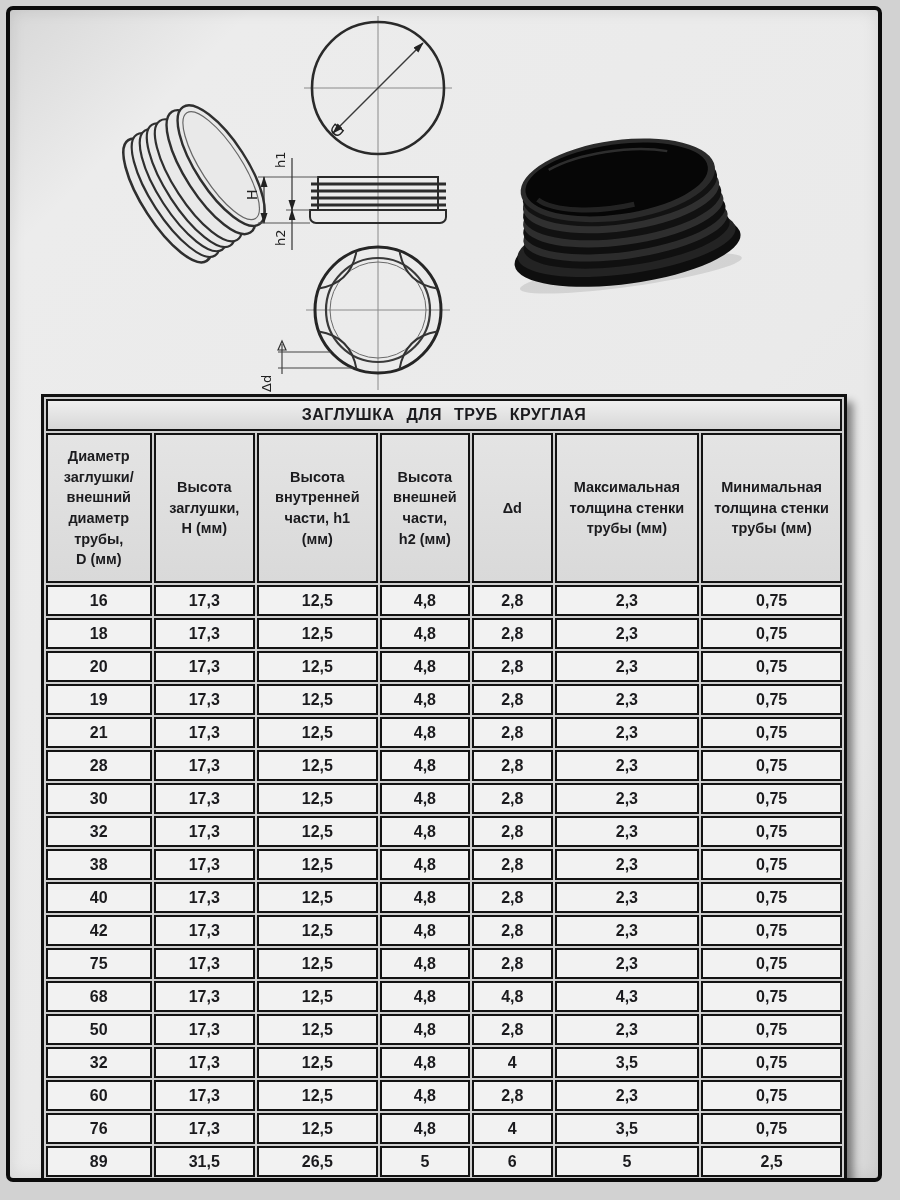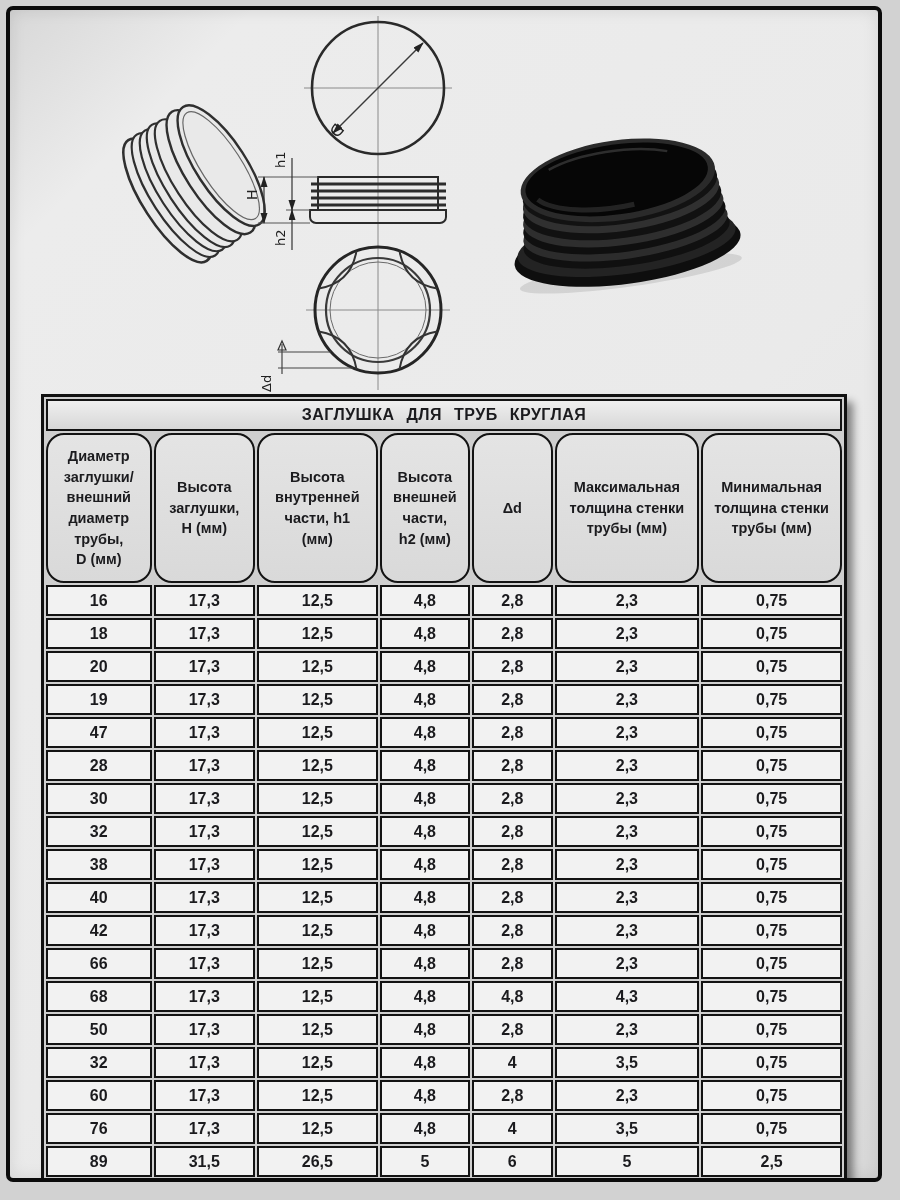--- a/index.html
+++ b/index.html
@@ -39,21 +39,20 @@
     height:26px;
     background:linear-gradient(#efefef,#d7d7d7);
     font-size:16px;font-weight:bold;letter-spacing:.5px;word-spacing:7px;margin-left:24px;
   }
   tr.hdr-row th{
     height:146px;
     background:linear-gradient(#e4e4e4,#d9d9d9);
     font-size:14.5px;font-weight:bold;line-height:1.42;
     white-space:pre-line;
     padding:0 10px;
-    border-radius:18px;
   }
   tbody td{
     height:25px;background:#f2f2f2;
     font-size:16px;font-weight:bold;
   }
 </style>
 </head>
 <body>
 
 <div class="page">
@@ -225,21 +224,21 @@
           <tr>
             <td>19</td>
             <td>17,3</td>
             <td>12,5</td>
             <td>4,8</td>
             <td>2,8</td>
             <td>2,3</td>
             <td>0,75</td>
           </tr>
           <tr>
-            <td>47</td>
+            <td>21</td>
             <td>17,3</td>
             <td>12,5</td>
             <td>4,8</td>
             <td>2,8</td>
             <td>2,3</td>
             <td>0,75</td>
           </tr>
           <tr>
             <td>28</td>
             <td>17,3</td>
@@ -288,21 +287,21 @@
           <tr>
             <td>42</td>
             <td>17,3</td>
             <td>12,5</td>
             <td>4,8</td>
             <td>2,8</td>
             <td>2,3</td>
             <td>0,75</td>
           </tr>
           <tr>
-            <td>66</td>
+            <td>75</td>
             <td>17,3</td>
             <td>12,5</td>
             <td>4,8</td>
             <td>2,8</td>
             <td>2,3</td>
             <td>0,75</td>
           </tr>
           <tr>
             <td>68</td>
             <td>17,3</td>

